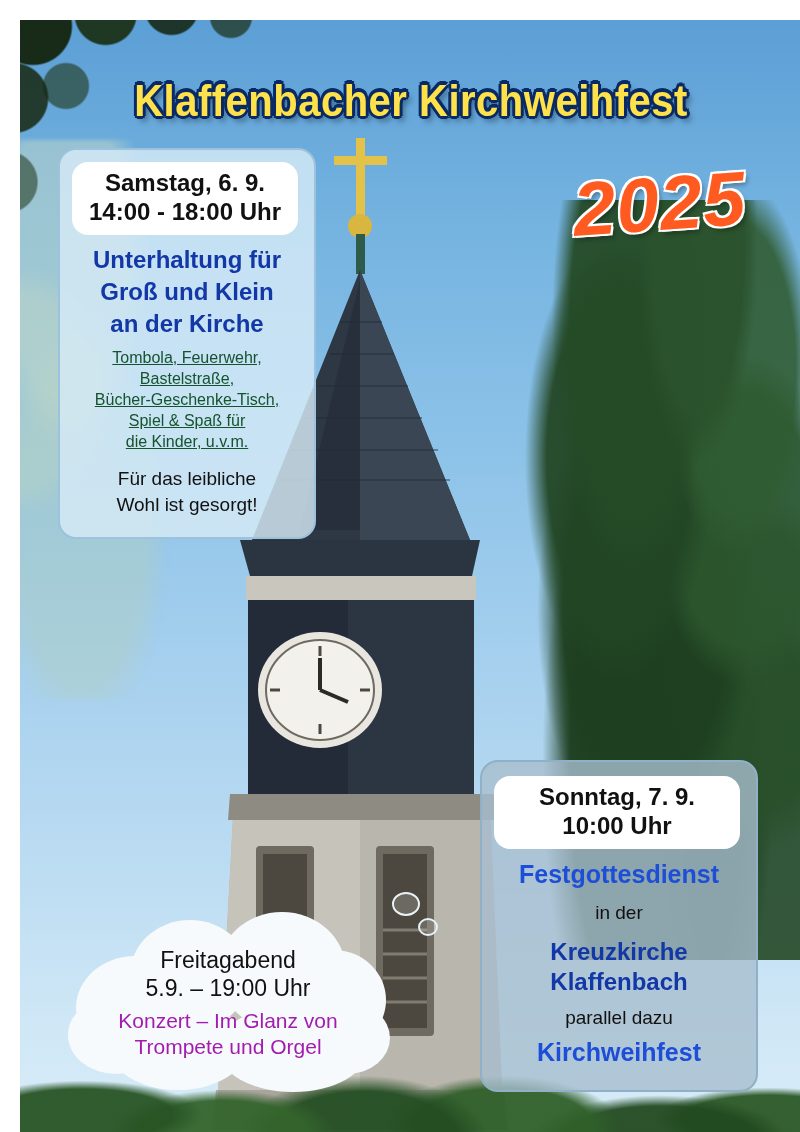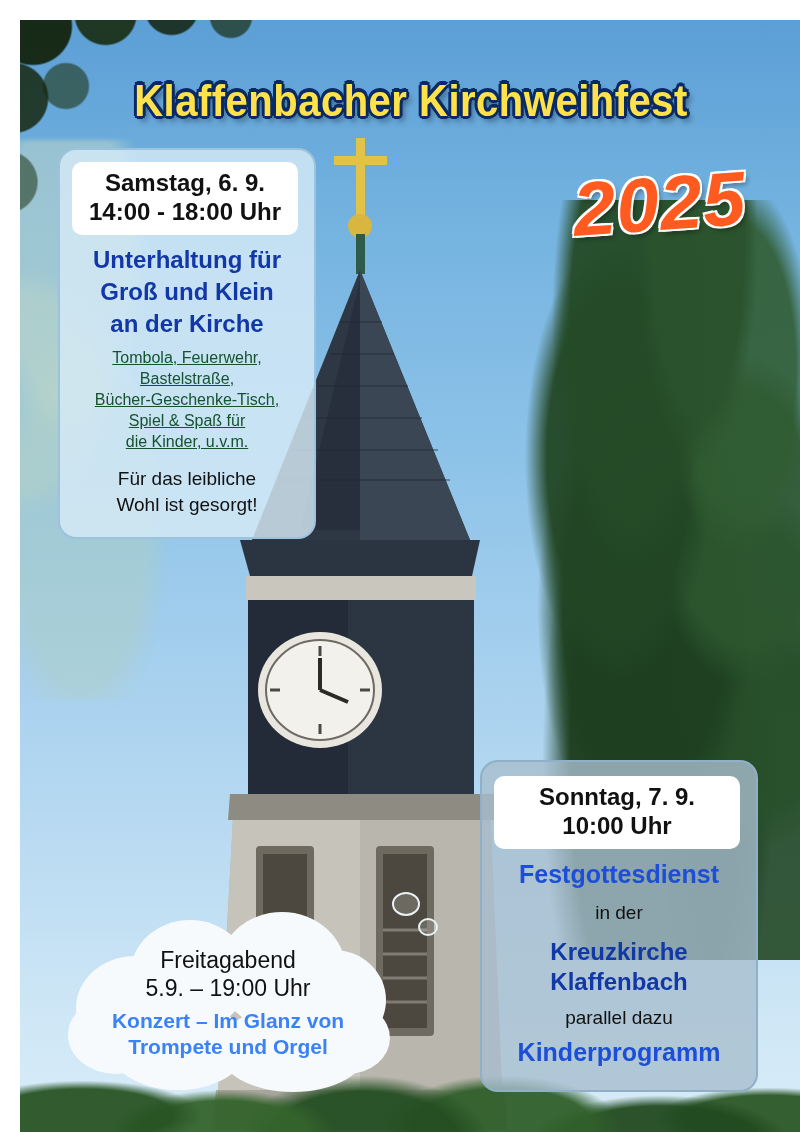--- a/index.html
+++ b/index.html
@@ -169,21 +169,21 @@
     right: 42px;
     top: 740px;
     width: 278px;
     padding: 14px 10px 22px 10px;
     background: rgba(168,190,206,0.80);
     border: 2px solid #8fb0c6;
     text-align: center;
   }
   .whitebox {
     background: #ffffff;
-    border-radius: 10px;
+    border-radius: 16px;
     padding: 6px 8px 8px 8px;
     margin: 0 6px 10px 2px;
   }
   .line-strong {
     font-size: 24px;
     font-weight: bold;
     color: #111111;
     line-height: 1.22;
   }
   .line-blue {
@@ -236,22 +236,22 @@
     z-index: 2;
   }
   .cloud-line1 {
     font-size: 23px;
     font-weight: normal;
     color: #111111;
     line-height: 1.22;
   }
   .cloud-line2 {
     font-size: 21px;
-    font-weight: bold;
-    color: #3b82f6;
+    font-weight: normal;
+    color: #a21caf;
     line-height: 1.25;
     margin-top: 6px;
   }
   .bubble {
     position: absolute;
     border: 2px solid #e8f1f6;
     border-radius: 50%;
     background: rgba(255,255,255,0.18);
     z-index: 7;
   }
@@ -363,21 +363,21 @@
 
     <div class="panel panel-sunday">
       <div class="whitebox">
         <div class="line-strong">Sonntag, 7. 9.</div>
         <div class="line-strong">10:00 Uhr</div>
       </div>
       <div class="line-blue-big">Festgottesdienst</div>
       <div class="line-plain small-gap">in der</div>
       <div class="line-blue" style="margin-top:12px;">Kreuzkirche Klaffenbach</div>
       <div class="line-plain">parallel dazu</div>
-      <div class="line-blue-big" style="margin-top:6px;">Kinderprogramm</div>
+      <div class="line-blue-big" style="margin-top:6px;">Kirchweihfest</div>
     </div>
 
     <div class="cloud">
       <div class="puff" style="left:8px;  top:46px;  width:118px; height:104px;"></div>
       <div class="puff" style="left:62px; top:10px;  width:120px; height:110px;"></div>
       <div class="puff" style="left:150px;top:2px;   width:128px; height:118px;"></div>
       <div class="puff" style="left:214px;top:40px;  width:104px; height:100px;"></div>
       <div class="puff" style="left:40px; top:92px;  width:140px; height:88px;"></div>
       <div class="puff" style="left:150px;top:96px;  width:150px; height:86px;"></div>
       <div class="puff" style="left:0px;  top:86px;  width:96px;  height:78px;"></div>

